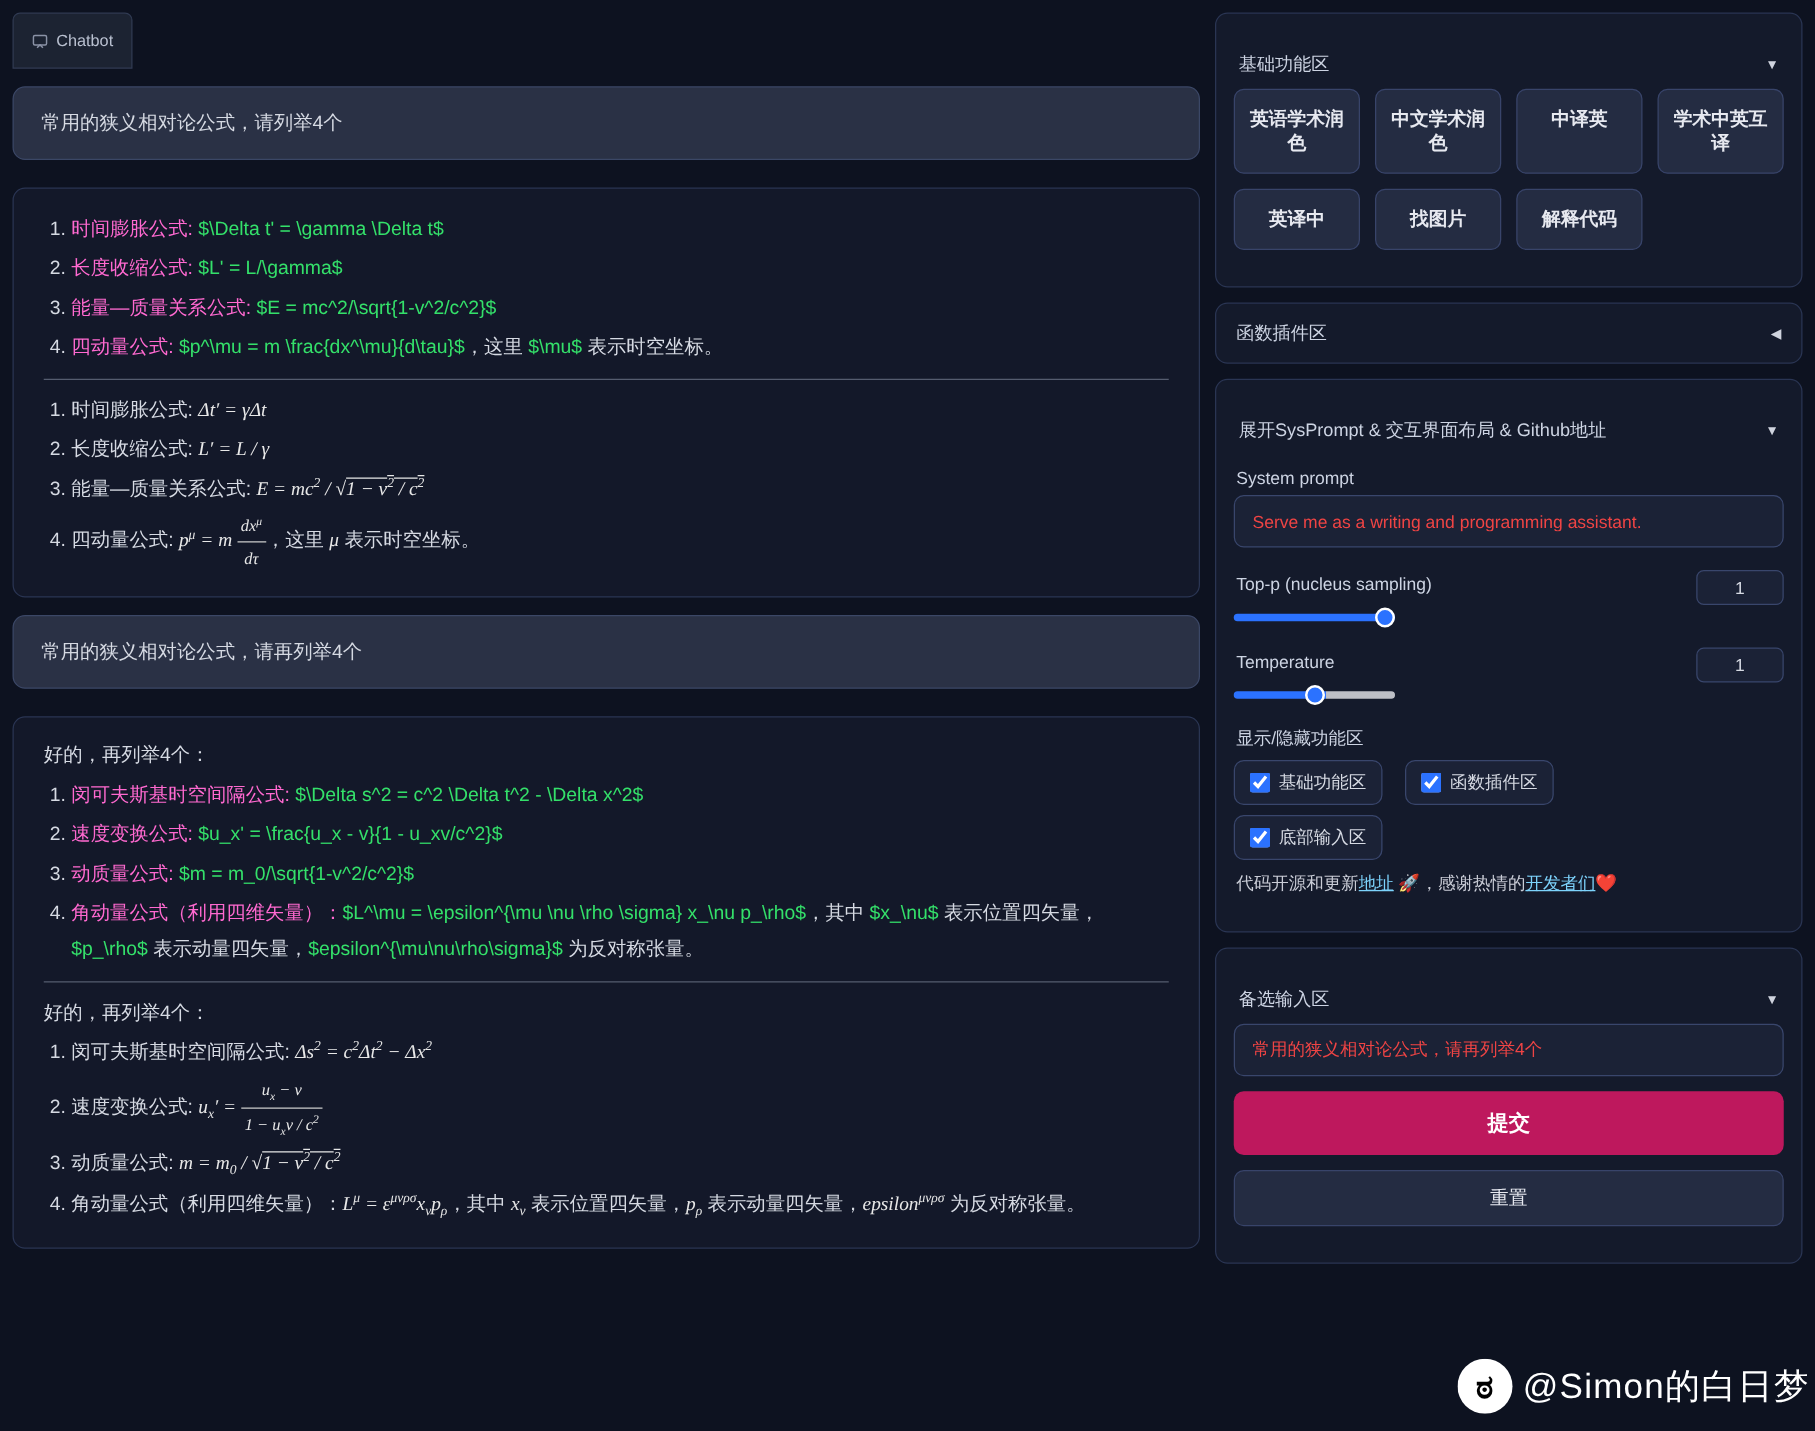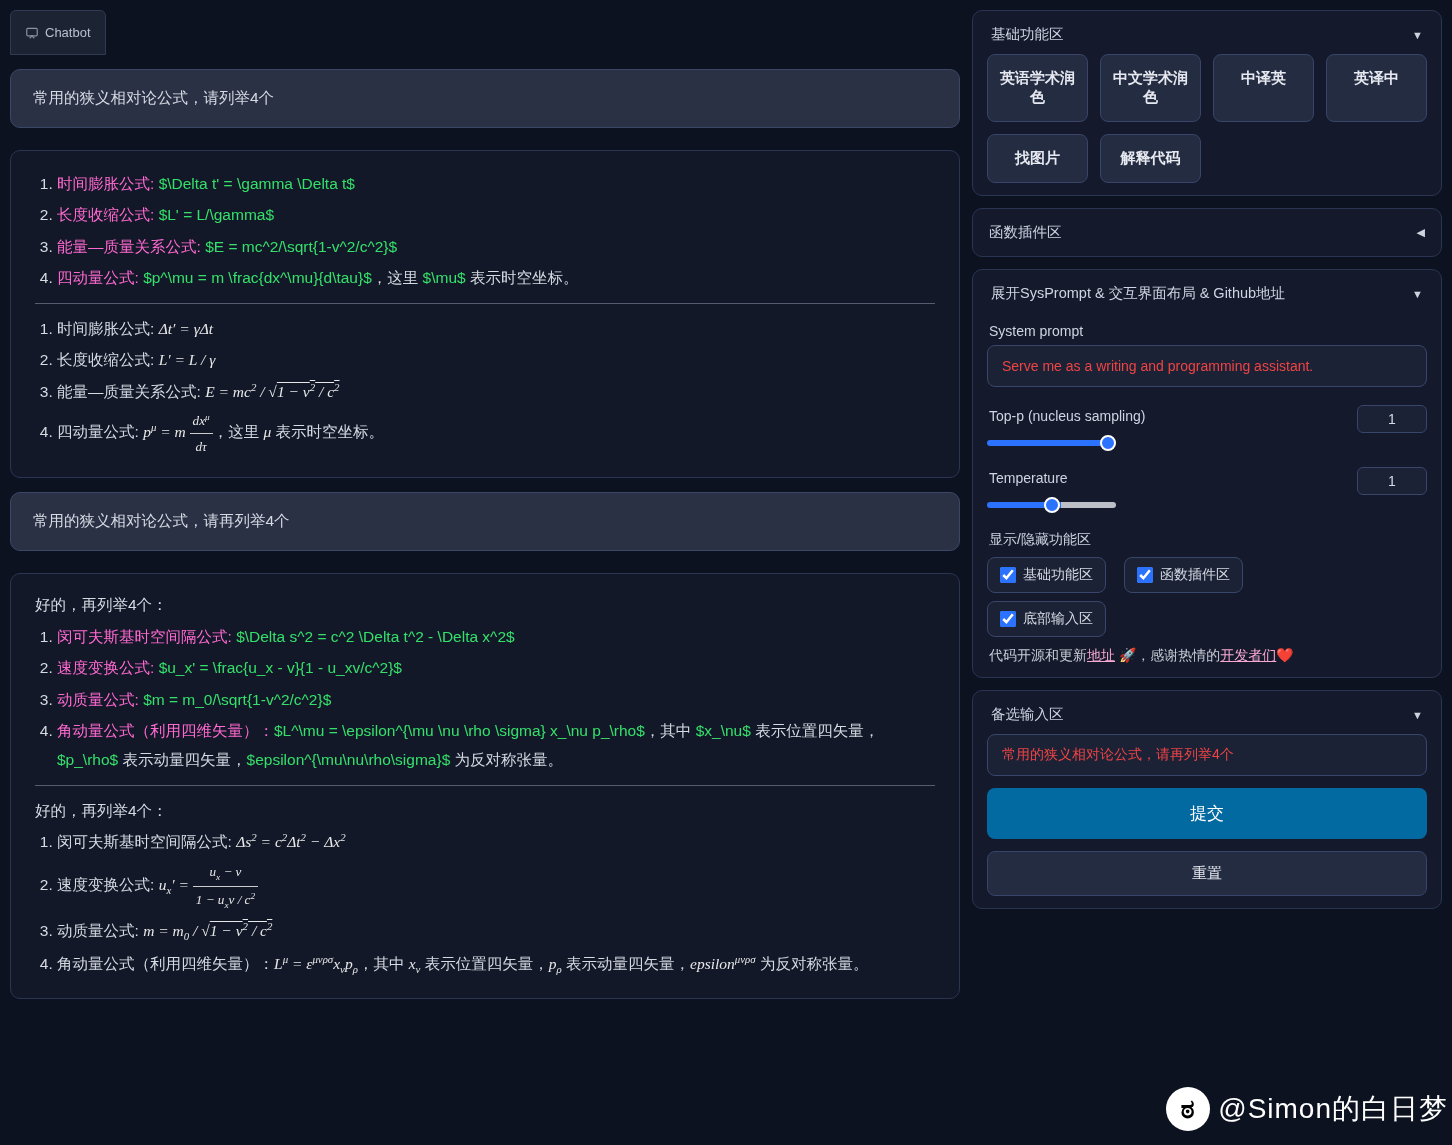--- a/index.html
+++ b/index.html
@@ -16,39 +16,39 @@
   .msg-asst ol li{margin:2px 0}
   .msg-asst hr{border:none;border-top:1px solid #555c6f;margin:10px 0}
   .lbl-pink{color:#ff69d0}
   .latex-green{color:#34e06a}
   .rendered{color:#e8e8e8;font-family:Georgia,serif;font-style:italic}
   sup{font-size:0.7em}
   sub{font-size:0.7em}
   .frac{display:inline-block;vertical-align:middle;text-align:center;font-size:0.85em}
   .frac .num{display:block;border-bottom:1px solid #ccc;padding:0 3px}
   .frac .den{display:block;padding:0 3px}
-  .panel{background:#141a2b;border:1px solid #2a3553;border-radius:10px;padding:12px 14px}
+  .panel{background:#141a2b;border:1px solid #2a3553;border-radius:10px;padding:29px 14px}
   .panel-head{display:flex;justify-content:space-between;align-items:center;font-size:14.5px;color:#cdd4e3;padding:2px 4px 10px;cursor:pointer}
   .panel-head .chev{font-size:11px;color:#cfd3de}
   .btn-grid{display:grid;grid-template-columns:1fr 1fr 1fr 1fr;gap:12px}
   .grid-btn{background:#242c42;border:1px solid #38446a;border-radius:8px;padding:14px 6px;text-align:center;color:#e7e9f0;font-size:15px;font-weight:600;cursor:pointer}
   .field-lbl{color:#cdd4e3;font-size:14px;margin:10px 2px 6px}
   .tbox{width:100%;background:#1b2236;border:1px solid #39466c;border-radius:8px;padding:12px 14px;color:#ef4444;font-size:14px}
   .slider-row{display:flex;align-items:center;gap:12px;margin-top:6px}
   .slider{flex:1;appearance:none;height:6px;border-radius:3px;outline:none}
   .slider-topp{background:#2b72ff}
   .slider-temp{background:linear-gradient(to right,#2b72ff 0%,#2b72ff 57%,#bdbfc6 57%,#bdbfc6 100%)}
   .slider::-webkit-slider-thumb{appearance:none;width:16px;height:16px;border-radius:50%;background:#2b72ff;border:2px solid #fff;cursor:pointer}
   .numbox{width:70px;background:#1b2236;border:1px solid #39466c;border-radius:6px;padding:5px 8px;color:#d6dae3;text-align:center;font-size:14px}
   .ck-row{display:flex;gap:18px;flex-wrap:wrap;margin-top:8px}
   .ck{display:inline-flex;align-items:center;gap:7px;background:#1b2236;border:1px solid #39466c;border-radius:8px;padding:8px 12px;cursor:pointer}
   .ck input{width:16px;height:16px;accent-color:#2b72ff}
   .footer-note{color:#c9ccd6;font-size:14px;margin:10px 2px 0}
-  .footer-note a{color:#f9a8d4}
-  .submit-btn{width:100%;background:#0369a1;border:none;border-radius:8px;padding:14px;color:#fff;font-size:17px;font-weight:400;margin-top:12px;cursor:pointer}
+  .footer-note a{color:#7dd3fc}
+  .submit-btn{width:100%;background:#be185d;border:none;border-radius:8px;padding:14px;color:#fff;font-size:17px;font-weight:700;margin-top:12px;cursor:pointer}
   .sec-row{display:flex;gap:12px;margin-top:12px}
   .sec-btn{flex:1;background:#242c42;border:1px solid #38446a;border-radius:8px;padding:12px;text-align:center;color:#e7e9f0;font-size:15px;cursor:pointer}
   .watermark{position:fixed;bottom:14px;right:4px;display:flex;align-items:center;gap:8px;font-size:28px;color:#fff;font-weight:500;letter-spacing:1px}
   .watermark .ico{width:44px;height:44px;border-radius:50%;background:#fff;display:inline-flex;align-items:center;justify-content:center;color:#000;font-size:26px;font-weight:bold}
 </style>
 </head>
 <body>
 
 <div class="app">
   <div class="col-left">
@@ -105,20 +105,21 @@
 
     <div class="panel">
       <div class="panel-head">
         <span>基础功能区</span>
         <span class="chev">▼</span>
       </div>
       <div class="btn-grid">
         <div class="grid-btn">英语学术润色</div>
         <div class="grid-btn">中文学术润色</div>
         <div class="grid-btn">中译英</div>
+        <div class="grid-btn">学术中英互译</div>
         <div class="grid-btn">英译中</div>
         <div class="grid-btn">找图片</div>
         <div class="grid-btn">解释代码</div>
       </div>
     </div>
 
     <div class="panel" style="padding:14px 16px">
       <div class="panel-head" style="padding:0">
         <span>函数插件区</span>
         <span class="chev">◀</span>

